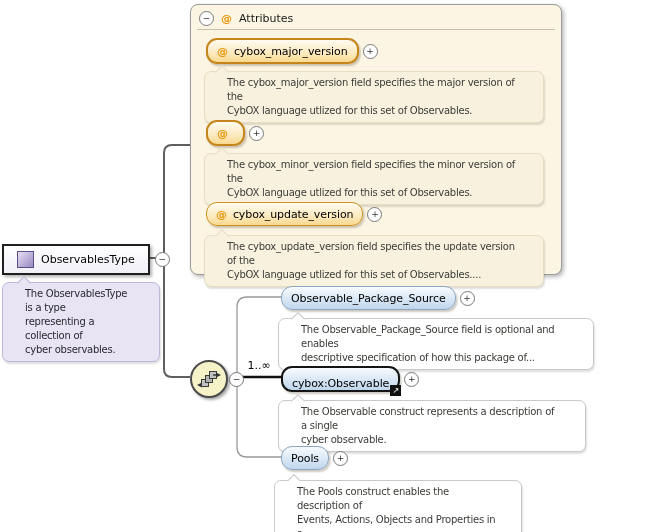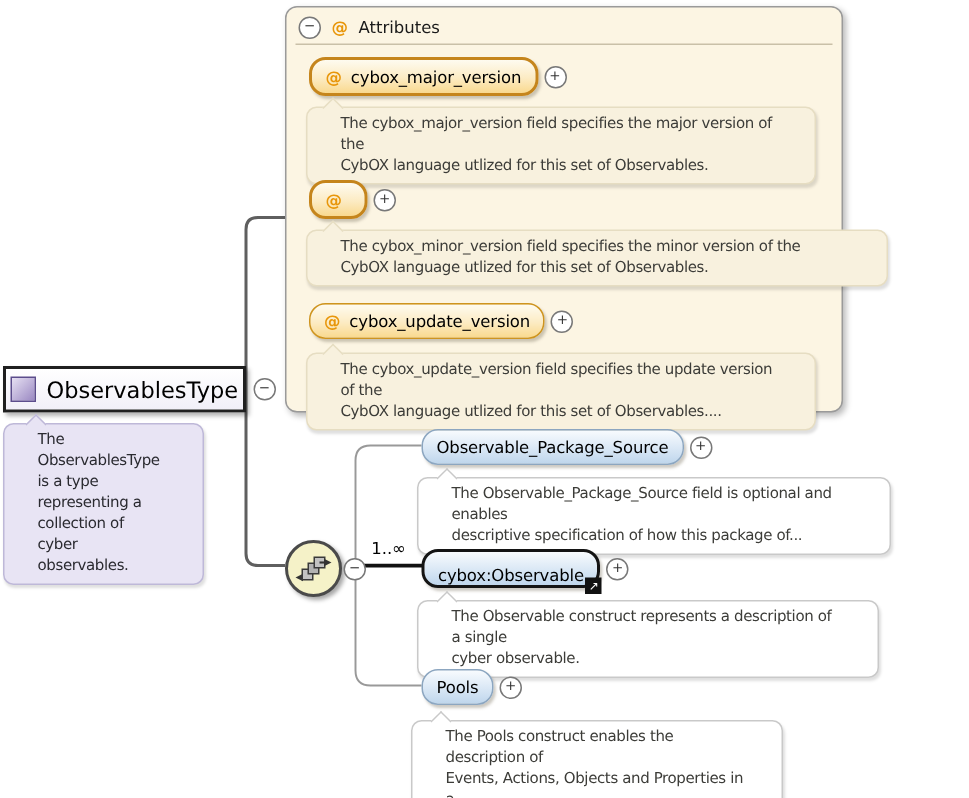--- a/index.html
+++ b/index.html
@@ -46,23 +46,23 @@
        box-shadow:1px 2px 2px rgba(0,0,0,.13);}
   .ann .notch{position:absolute;top:-5px;width:9px;height:9px;transform:rotate(45deg);}
   .ann-cream{background:#F8F1DE;border:1px solid #E6DDC2;}
   .ann-cream .notch{background:#F8F1DE;border-left:1px solid #E6DDC2;border-top:1px solid #E6DDC2;left:12px;}
   .ann-white{background:#FFFFFF;border:1px solid #C9C9C9;}
   .ann-white .notch{background:#FFFFFF;border-left:1px solid #C9C9C9;border-top:1px solid #C9C9C9;left:14px;}
   .ann-lav{background:#E8E4F4;border:1px solid #BEB8D8;color:#2A2A30;}
   .ann-lav .notch{background:#E8E4F4;border-left:1px solid #BEB8D8;border-top:1px solid #BEB8D8;left:16px;}
 
   
-  .root-box{height:27px;display:inline-flex;align-items:center;gap:7px;padding:0 3px;
+  .root-box{height:27px;display:inline-flex;align-items:center;gap:7px;padding:0 13px;
             background:linear-gradient(180deg,#FFFFFF,#F1EFF8);border:2px solid #1F1F1F;
-            font-size:15px;box-shadow:2px 2px 3px rgba(0,0,0,.3);}
+            font-size:11px;box-shadow:2px 2px 3px rgba(0,0,0,.3);}
   .type-icon{width:15px;height:15px;background:linear-gradient(135deg,#E6E0F2,#9A88C2);
              border:1px solid #5C4D8C;flex:0 0 auto;}
 
   
   .seq-circle{width:34px;height:34px;border-radius:50%;background:#F5F2C8;
               border:2px solid #4A4A4A;box-shadow:2px 2px 3px rgba(0,0,0,.35);
               display:flex;align-items:center;justify-content:center;flex:0 0 auto;}
   .card-label{font-size:11px;color:#000;letter-spacing:0;}
 </style>
 </head>
@@ -93,42 +93,42 @@
   </div>
   <div class="abs ann ann-cream" style="left:13px;top:66px;width:340px;"><span class="notch"></span>The cybox_major_version field specifies the major version of the
 CybOX language utlized for this set of Observables.</div>
 
   <div class="abs row" style="left:15px;top:115px;">
     <span class="badge attr-badge">
       <span class="at">@</span>
     </span>
     <span class="circle">+</span>
   </div>
-  <div class="abs ann ann-cream" style="left:13px;top:148px;width:388px;"><span class="notch"></span>The cybox_minor_version field specifies the minor version of the
+  <div class="abs ann ann-cream" style="left:13px;top:148px;width:340px;"><span class="notch"></span>The cybox_minor_version field specifies the minor version of the
 CybOX language utlized for this set of Observables.</div>
 
   <div class="abs row" style="left:15px;top:197px;">
     <span class="badge attr-badge optional">
       <span class="at">@</span>
       <span>cybox_update_version</span>
     </span>
     <span class="circle">+</span>
   </div>
   <div class="abs ann ann-cream" style="left:13px;top:230px;width:340px;"><span class="notch"></span>The cybox_update_version field specifies the update version of the
 CybOX language utlized for this set of Observables....</div>
 </div>
 
 <div class="abs z2 row" style="left:2px;top:244px;gap:5px;">
   <span class="root-box">
     <span class="type-icon"></span>
     <span>ObservablesType</span>
   </span>
   <span class="circle">−</span>
 </div>
-<div class="abs z2 ann ann-lav" style="left:2px;top:282px;width:134px;"><span class="notch"></span>The ObservablesType is a type
+<div class="abs z2 ann ann-lav" style="left:2px;top:282px;width:158px;"><span class="notch"></span>The ObservablesType is a type
 representing a collection of
 cyber observables.</div>
 
 <div class="abs z2 row" style="left:190px;top:360px;gap:1px;">
   <span class="seq-circle">
     <svg width="26" height="26" viewBox="0 0 26 26">
       <path d="M1,19 L6,16.5 L6,21.5 Z" fill="#333"></path>
       <line x1="5" y1="19" x2="9" y2="19" stroke="#333" stroke-width="1.4"></line>
       <rect x="5.5" y="13.5" width="7" height="7" fill="#C2C2C2" stroke="#3A3A3A"></rect>
       <rect x="9.5" y="9.5" width="7" height="7" fill="#B2B2B2" stroke="#3A3A3A"></rect>

